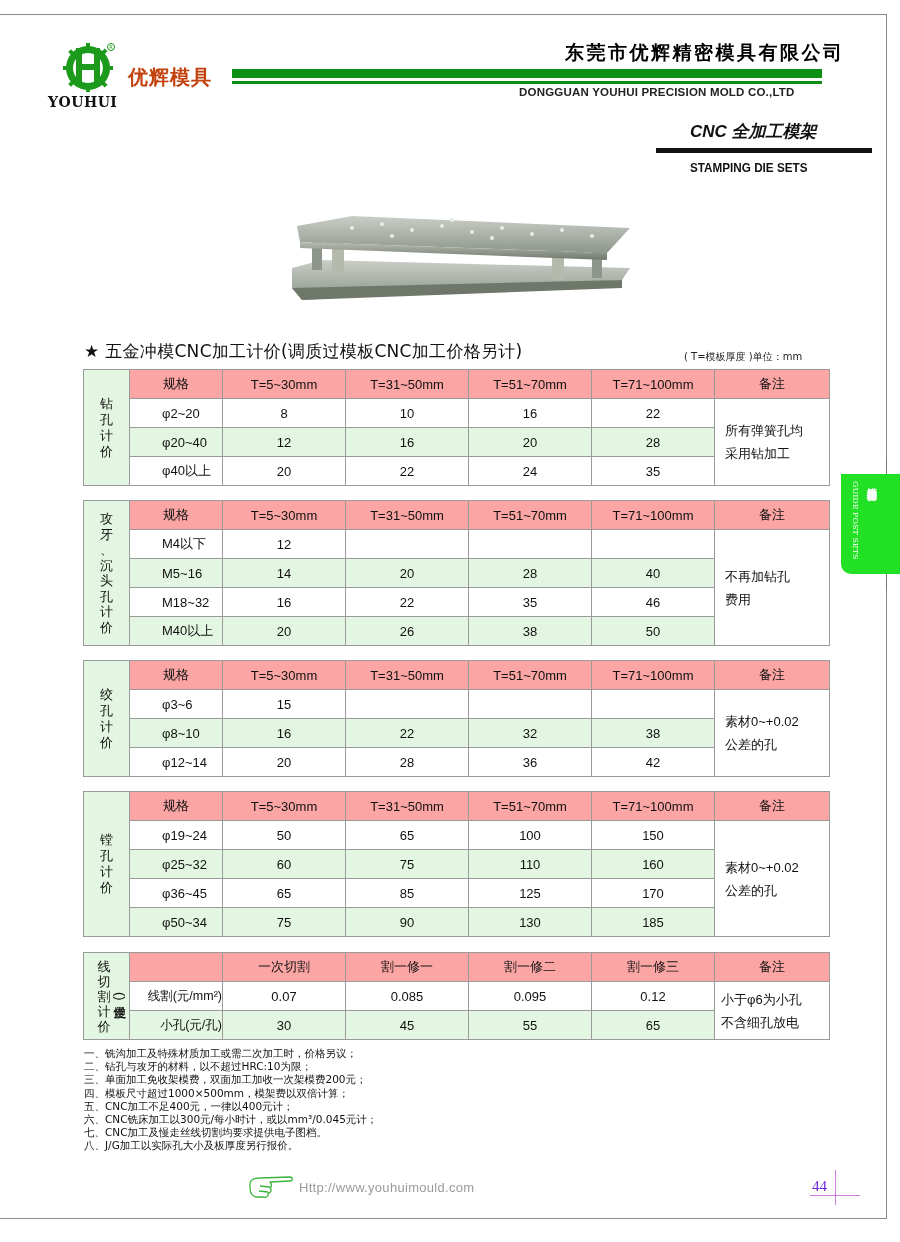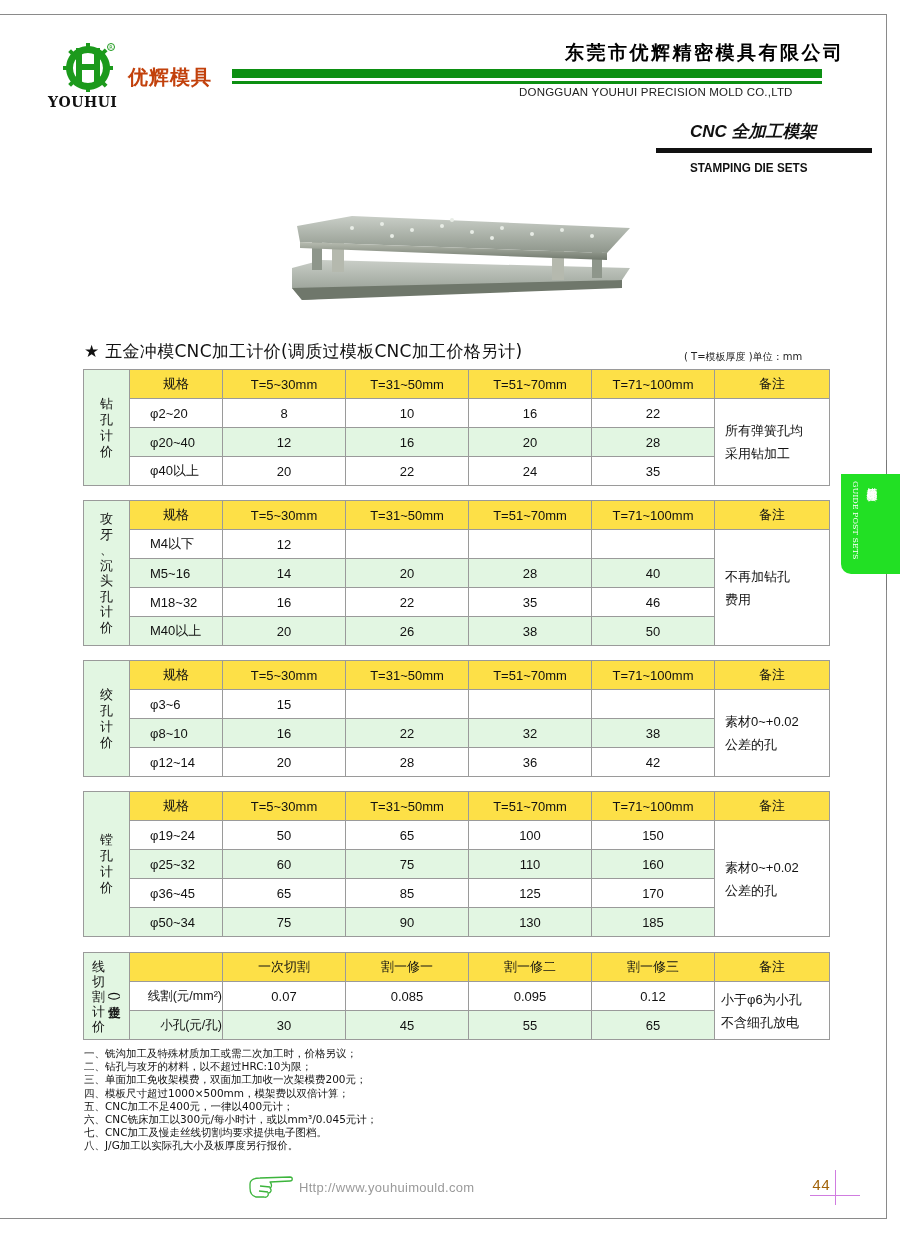--- a/index.html
+++ b/index.html
@@ -9,21 +9,21 @@
   .frame { position: absolute; left: -2px; top: 14px; width: 889px; height: 1205px; border: 1.5px solid #8a8a8a; background: #fff; }
 
   
   .logo { position: absolute; left: 44px; top: 38px; width: 90px; height: 75px; }
   .logo-mark { position: absolute; left: 16px; top: 4px; width: 56px; height: 52px; }
   .logo-text { position: absolute; left: 4px; top: 56px; font-family: "DejaVu Serif", serif; font-weight: bold; font-size: 14px; letter-spacing: 0.5px; color: #111; text-align: right; }
   .brand-cn { position: absolute; left: 128px; top: 64px; font-size: 20px; font-weight: bold; color: #c2410c; letter-spacing: 1px; }
   .green-bar-thick { position: absolute; left: 232px; top: 69px; width: 590px; height: 9px; background: #0c8f12; }
   .green-bar-thin { position: absolute; left: 232px; top: 81px; width: 590px; height: 2.5px; background: #0c8f12; }
   .company-cn { position: absolute; left: 536px; top: 40px; font-size: 19px; font-weight: bold; letter-spacing: 2.5px; color: #000000; margin-left: 29px; }
-  .company-en { position: absolute; left: 519px; top: 86px; font-family: "Liberation Sans", sans-serif; font-size: 11.5px; font-weight: normal; color: #222; letter-spacing: 0.2px; }
+  .company-en { position: absolute; left: 519px; top: 86px; font-family: "Liberation Sans", sans-serif; font-size: 11.5px; font-weight: bold; color: #222; letter-spacing: 0.2px; }
 
   .sect-title { position: absolute; left: 690px; top: 120px; font-family: "Liberation Sans", sans-serif; font-size: 17px; font-weight: bold; font-style: italic; color: #111; }
   .sect-bar { position: absolute; left: 656px; top: 148px; width: 216px; height: 5px; background: #111; }
   .sect-en { position: absolute; left: 690px; top: 160px; font-family: "Liberation Sans", sans-serif; font-size: 13px; font-weight: bold; color: #111; transform: scaleX(0.9); transform-origin: left; }
 
   
   .product { position: absolute; left: 292px; top: 208px; width: 340px; height: 92px; }
 
   
   .side-tab { position: absolute; left: 841px; top: 474px; width: 59px; height: 100px; background: #22e024; border-radius: 0 0 0 10px; }
@@ -31,39 +31,39 @@
   .side-tab-cn { position: absolute; left: 864px; top: 479px; writing-mode: vertical-rl; font-size: 11px; color: #fff; letter-spacing: 0.5px; line-height: 14px; }
   .side-tab-en { position: absolute; left: 850px; top: 481px; writing-mode: vertical-rl; font-family: "DejaVu Serif", serif; font-size: 8px; color: #fff; line-height: 10px; }
 
   
   .main-title { position: absolute; left: 84px; top: 340px; font-size: 17px; font-weight: normal; color: #111; letter-spacing: 0.3px; }
   .unit-note { position: absolute; left: 684px; top: 350px; font-size: 10px; color: #222; }
 
   
   table.price { position: absolute; left: 83px; border-collapse: collapse; font-family: "Liberation Sans", sans-serif; font-size: 13px; color: #111; table-layout: fixed; }
   table.price td, table.price th { border: 1px solid #9a9a9a; text-align: center; vertical-align: middle; font-weight: normal; height: 29px; padding: 0; }
-  table.price th { background: #fde047; }
+  table.price th { background: #fca5a5; }
   table.price tr.alt td { background: #e2f6e2; }
   table.price td.cat { background: #e2f6e2 !important; width: 46px; font-size: 13px; line-height: 16px; padding: 0 12px; }
   table.price td.cat span { display: block; }
-  table.price td.spec { text-align: left; padding-left: 20px; }
+  table.price td.spec { text-align: left; padding-left: 32px; }
   table.price td.note { background: #fff !important; text-align: left; padding-left: 10px; line-height: 23px; }
   .col-spec { width: 93px; } .col-t { width: 123px; } .col-note { width: 115px; }
 
   #t1 { top: 369px; } #t2 { top: 500px; } #t3 { top: 660px; } #t4 { top: 791px; } #t5 { top: 952px; }
   #t5 td.cat { font-size: 13px; line-height: 15px; padding: 0 2px; }
   #t5 td.spec2 { text-align: right; padding: 0; font-size: 12.5px; }
 
   
   .notes { position: absolute; left: 84px; top: 1047px; font-size: 10.5px; line-height: 13.2px; color: #111; }
 
   
   .footer-hand { position: absolute; left: 246px; top: 1174px; width: 50px; height: 26px; }
   .footer-url { position: absolute; left: 299px; top: 1180px; font-family: "Liberation Sans", sans-serif; font-size: 13px; color: #9a9a9a; letter-spacing: 0.3px; }
-  .page-num { position: absolute; left: 812px; top: 1178px; font-family: Liberation Mono, monospace; font-size: 15px; color: #a16207; }
+  .page-num { position: absolute; left: 812px; top: 1178px; font-family: Liberation Serif, serif; font-size: 15px; color: #6d28d9; }
   .crop-h { position: absolute; left: 810px; top: 1195px; width: 50px; height: 1px; background: #d07ce0; }
   .crop-v { position: absolute; left: 835px; top: 1170px; width: 1px; height: 35px; background: #d07ce0; }
 </style>
 </head>
 <body>
 
 <div class="frame"></div>
 
 <div class="logo">
   <svg class="logo-mark" viewBox="0 0 56 52">
@@ -363,21 +363,21 @@
       <col class="col-spec">
       <col class="col-t">
       <col class="col-t">
       <col class="col-t">
       <col class="col-t">
       <col class="col-note">
     </colgroup>
   <tbody>
       <tr>
     <td class="cat" rowspan="3">
-      <div style="display:flex;justify-content:center;gap:1px;">
+      <div style="display:flex;justify-content:flex-end;gap:1px;">
         <span style="width:14px;word-break:break-all;">线切割计价</span>
         <span style="writing-mode:vertical-rl;font-size:12.5px;">(慢走丝)</span>
       </div>
     </td>
     <th></th>
     <th>一次切割</th>
     <th>割一修一</th>
     <th>割一修二</th>
     <th>割一修三</th>
     <th>备注</th>

